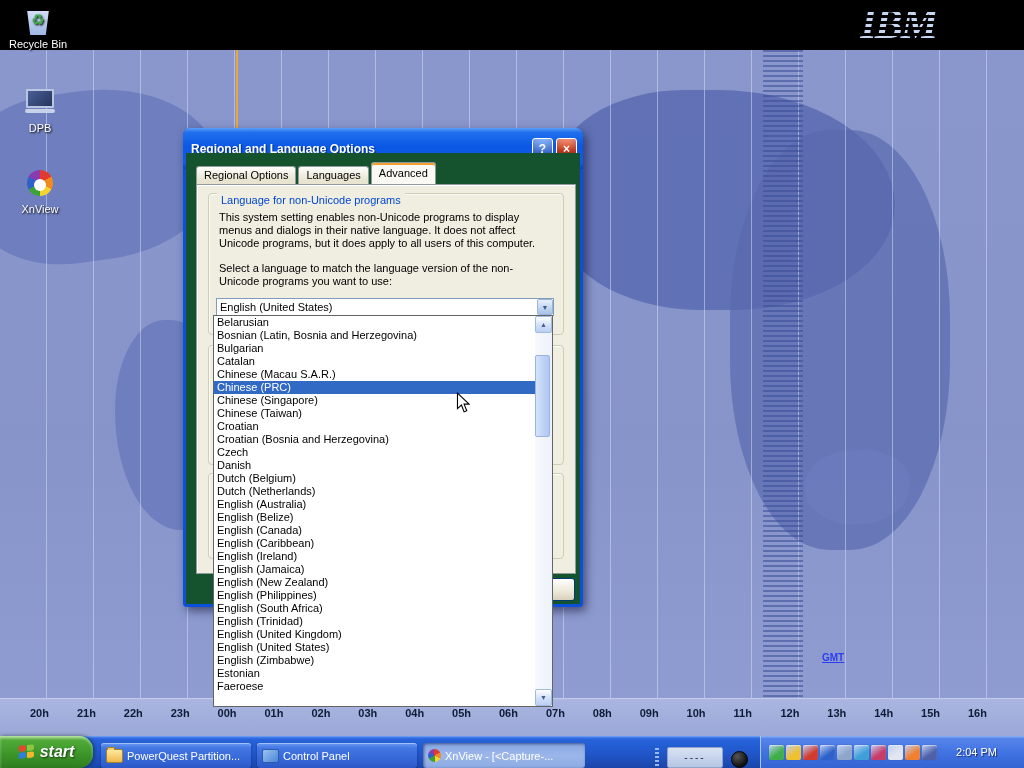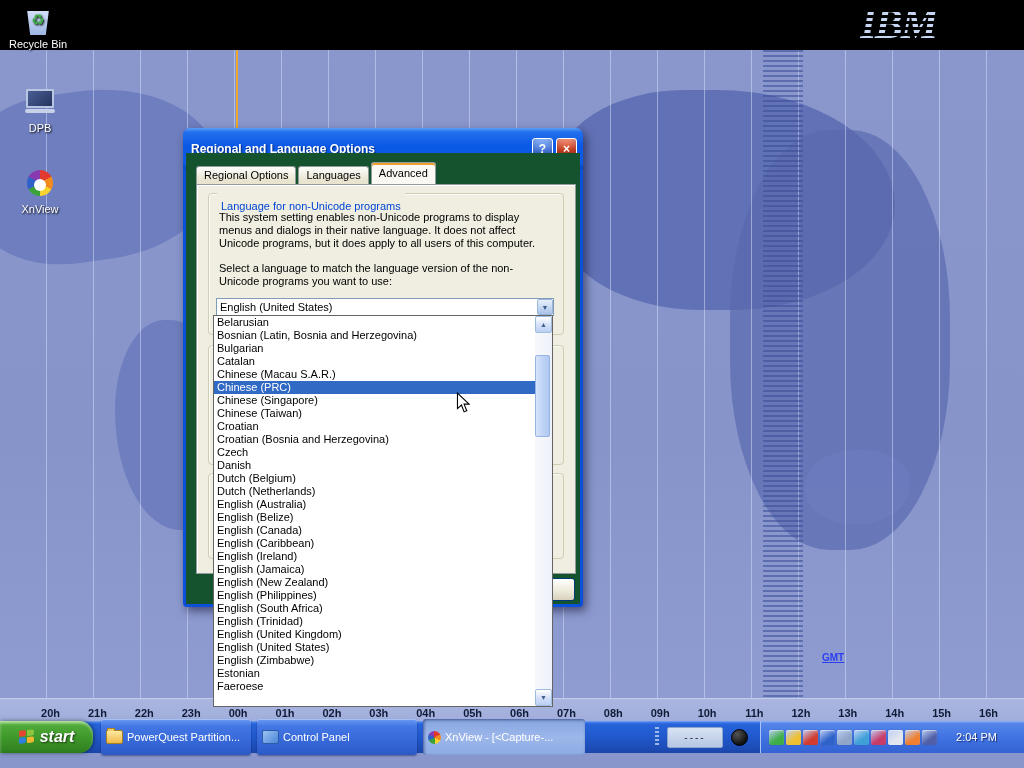--- a/index.html
+++ b/index.html
@@ -19,21 +19,21 @@
   .b3{left:415px;top:80px;width:160px;height:120px;border-radius:50% 45% 55% 50%;}
   .b4{left:425px;top:185px;width:150px;height:240px;border-radius:45% 50% 55% 45%;}
   .b5{left:555px;top:40px;width:340px;height:220px;border-radius:40% 55% 50% 45%;background:#5d6db2;}
   .b6{left:730px;top:80px;width:220px;height:420px;border-radius:45%;background:#5a6aae;opacity:.7;}
   .b7{left:805px;top:400px;width:105px;height:75px;border-radius:50% 45% 55% 50%;}
   .gridlines{position:absolute;inset:0;background:repeating-linear-gradient(90deg,rgba(0,0,0,0) 0 46px,rgba(218,226,250,.5) 46px 47px);}
   .hatch{position:absolute;left:763px;top:0;width:40px;height:648px;background:repeating-linear-gradient(180deg,rgba(55,75,150,.55) 0 2px,rgba(0,0,0,0) 2px 5px);}
   .marker{position:absolute;left:236px;top:0;width:2px;height:80px;background:#eda92f;}
   .gmt{position:absolute;left:822px;top:602px;font-size:10px;font-weight:bold;color:#2b3ef0;text-decoration:underline;}
   .hour-band{position:absolute;left:0;top:698px;width:1024px;height:38px;background:linear-gradient(180deg,#aab6e0,#9aa8d8);border-top:1px solid #c3cdea;z-index:1;}
-  .hour-label{position:absolute;top:8px;width:30px;text-align:right;font-size:11px;font-weight:bold;color:#101b38;}
+  .hour-label{position:absolute;top:8px;width:30px;text-align:left;font-size:11px;font-weight:bold;color:#101b38;}
 
   
   .desk-icon{position:absolute;width:64px;text-align:center;color:#fff;font-size:11px;text-shadow:1px 1px 2px #000;z-index:2;}
   .desk-icon .lbl{display:block;margin-top:3px;}
   .ico{width:30px;height:30px;margin:0 auto;position:relative;}
   .ico-bin{background:linear-gradient(180deg,#dfe9fb,#9db6e4);clip-path:polygon(14% 20%,86% 20%,76% 100%,24% 100%);}
   .ico-bin::after{content:"\267B";position:absolute;left:0;right:0;top:6px;color:#3fae49;font-size:15px;}
   .ico-laptop .scr{width:24px;height:15px;margin:3px auto 0;background:linear-gradient(135deg,#4a5f96,#25345e);border:2px solid #b8c6e2;border-radius:1px;}
   .ico-laptop .base{width:30px;height:4px;margin:1px auto 0;background:#c7d2e8;border-radius:2px;}
   .ico-xn{width:26px;height:26px;margin:2px auto 0;border-radius:50%;
@@ -58,21 +58,21 @@
   .tabs{position:absolute;left:10px;top:10px;display:flex;align-items:flex-end;height:21px;z-index:2;}
   .tab{height:17px;line-height:17px;padding:0 7px;font-size:11px;color:#000;margin-right:2px;
        background:linear-gradient(180deg,#fdfdfb,#e8e4d0 80%);border:1px solid #919b9c;border-bottom:none;border-radius:3px 3px 0 0;}
   .tab.active{height:21px;line-height:21px;background:#faf9f3;box-shadow:inset 0 2px 0 #f0a030;position:relative;z-index:3;}
   .tab-page{position:absolute;left:10px;top:31px;width:378px;height:388px;background:#f0eee1;border:1px solid #919b9c;box-shadow:inset 1px 1px 0 #fff;z-index:1;}
 
   .group{position:absolute;border:1px solid #cfcdb4;border-radius:4px;box-shadow:inset 1px 1px 0 rgba(255,255,255,.75);}
   .g1{left:11px;top:8px;width:354px;height:140px;}
   .g2{left:11px;top:160px;width:354px;height:118px;}
   .g3{left:11px;top:288px;width:354px;height:84px;}
-  .group-caption{position:absolute;top:-8px;left:8px;background:#f0eee1;padding:14px 4px;font-size:11px;color:#0046d5;white-space:nowrap;}
+  .group-caption{position:absolute;top:-8px;left:8px;background:#f0eee1;padding:8px 4px;font-size:11px;color:#0046d5;white-space:nowrap;}
   .g1 p{margin:0;position:absolute;left:10px;width:334px;font-size:11px;line-height:13px;color:#000;}
   .p1{top:17px;}
   .p2{top:68px;}
   .combo{position:absolute;left:7px;top:104px;width:338px;height:18px;background:#fff;border:1px solid #7f9db9;font-size:11px;display:flex;align-items:center;box-sizing:border-box;}
   .combo-text{flex:1;padding-left:3px;}
   .combo-btn{width:16px;height:16px;background:linear-gradient(180deg,#e8f0fb,#c0d4f0 60%,#a8c2e8);border:1px solid #9ab4da;border-radius:2px;
              display:flex;align-items:center;justify-content:center;font-size:7px;color:#3a5a8c;box-sizing:border-box;}
   .apply-partial{position:absolute;left:314px;top:425px;width:75px;height:23px;border-radius:3px;border:1px solid #003c74;
              background:linear-gradient(180deg,#fff,#ece8d8 60%,#d8d0bc);z-index:2;}
 
@@ -83,34 +83,34 @@
   .vscroll{width:17px;display:flex;flex-direction:column;background:linear-gradient(90deg,#f6f8fc,#eef2fa);}
   .sb-btn{height:17px;background:linear-gradient(180deg,#fefefe,#cfddf8 60%,#bcd0f4);border:1px solid #9ebcdd;border-radius:2px;
           display:flex;align-items:center;justify-content:center;font-size:7px;color:#44618e;box-sizing:border-box;}
   .sb-track{flex:1;position:relative;}
   .sb-thumb{position:absolute;left:0;top:22px;width:15px;height:82px;background:linear-gradient(90deg,#d7e4fb,#c0d4f6 50%,#b0c8f2);border:1px solid #98b4e4;border-radius:2px;box-sizing:border-box;}
 
   
   .cursor{position:absolute;left:456px;top:392px;z-index:60;}
 
   
-  .taskbar{position:absolute;left:0;bottom:15px;width:1024px;height:32px;z-index:50;display:flex;align-items:center;
+  .taskbar{position:absolute;left:0;bottom:0;width:1024px;height:32px;z-index:50;display:flex;align-items:flex-end;
       background:linear-gradient(180deg,#7ca8f4 0%,#3e77e8 5%,#2763da 10%,#2158cc 50%,#1c4ab2 90%,#1a45a8 100%);}
   .start-btn{width:93px;height:32px;border-radius:0 14px 14px 0;flex:none;display:flex;align-items:center;justify-content:center;gap:5px;
       background:linear-gradient(180deg,#8ed06e 0%,#51ab3a 12%,#3f992b 50%,#338422 88%,#2a7a1c 100%);
       box-shadow:1px 0 4px rgba(0,20,0,.5),inset 0 2px 3px rgba(255,255,255,.4);
       color:#fff;font-weight:bold;font-style:italic;font-size:16px;text-shadow:1px 1px 2px rgba(0,0,0,.6);}
   .flag{width:16px;height:14px;display:grid;grid-template-columns:7px 7px;grid-template-rows:6px 6px;gap:1px;transform:skewY(-6deg);}
   .flag i{border-radius:1px 2px 2px 1px;}
   .flag i:nth-child(1){background:#e6452f;}
   .flag i:nth-child(2){background:#8cc63e;}
   .flag i:nth-child(3){background:#2f7ee0;}
   .flag i:nth-child(4){background:#f5b72f;}
   .task-buttons{display:flex;gap:6px;margin-left:8px;}
-  .task-btn{width:150px;height:36px;border-radius:3px;display:flex;align-items:center;gap:4px;padding:0 5px;box-sizing:border-box;
+  .task-btn{width:150px;height:25px;border-radius:3px;display:flex;align-items:center;gap:4px;padding:0 5px;box-sizing:border-box;
       background:linear-gradient(180deg,#6b9bf2 0%,#4377e4 20%,#3161d2 80%,#2b58c4 100%);
       box-shadow:inset 0 1px 0 rgba(255,255,255,.4),0 1px 2px rgba(0,0,40,.4);
       color:#fff;font-size:11px;overflow:hidden;white-space:nowrap;}
   .task-btn:nth-child(2){width:160px;}
   .task-btn:nth-child(3){width:162px;}
   .task-btn.pressed{background:linear-gradient(180deg,#86a6e0 0%,#9cb6ea 50%,#8cace4 100%);box-shadow:inset 1px 1px 3px rgba(0,0,60,.5);}
   .tb-icon{width:15px;height:12px;flex:none;position:relative;}
   .tb-icon.folder{background:linear-gradient(180deg,#ffe9a0,#f0b84a);border:1px solid #a8821e;border-radius:1px 2px 2px 2px;}
   .tb-icon.folder::before{content:"";position:absolute;top:-3px;left:0;width:6px;height:2px;background:#f5cc66;border:1px solid #a8821e;border-bottom:none;border-radius:1px 1px 0 0;}
   .tb-icon.control-panel{background:linear-gradient(135deg,#9dc2f2 0%,#4a86d8 100%);border:1px solid #2c5ca8;border-radius:2px;}

